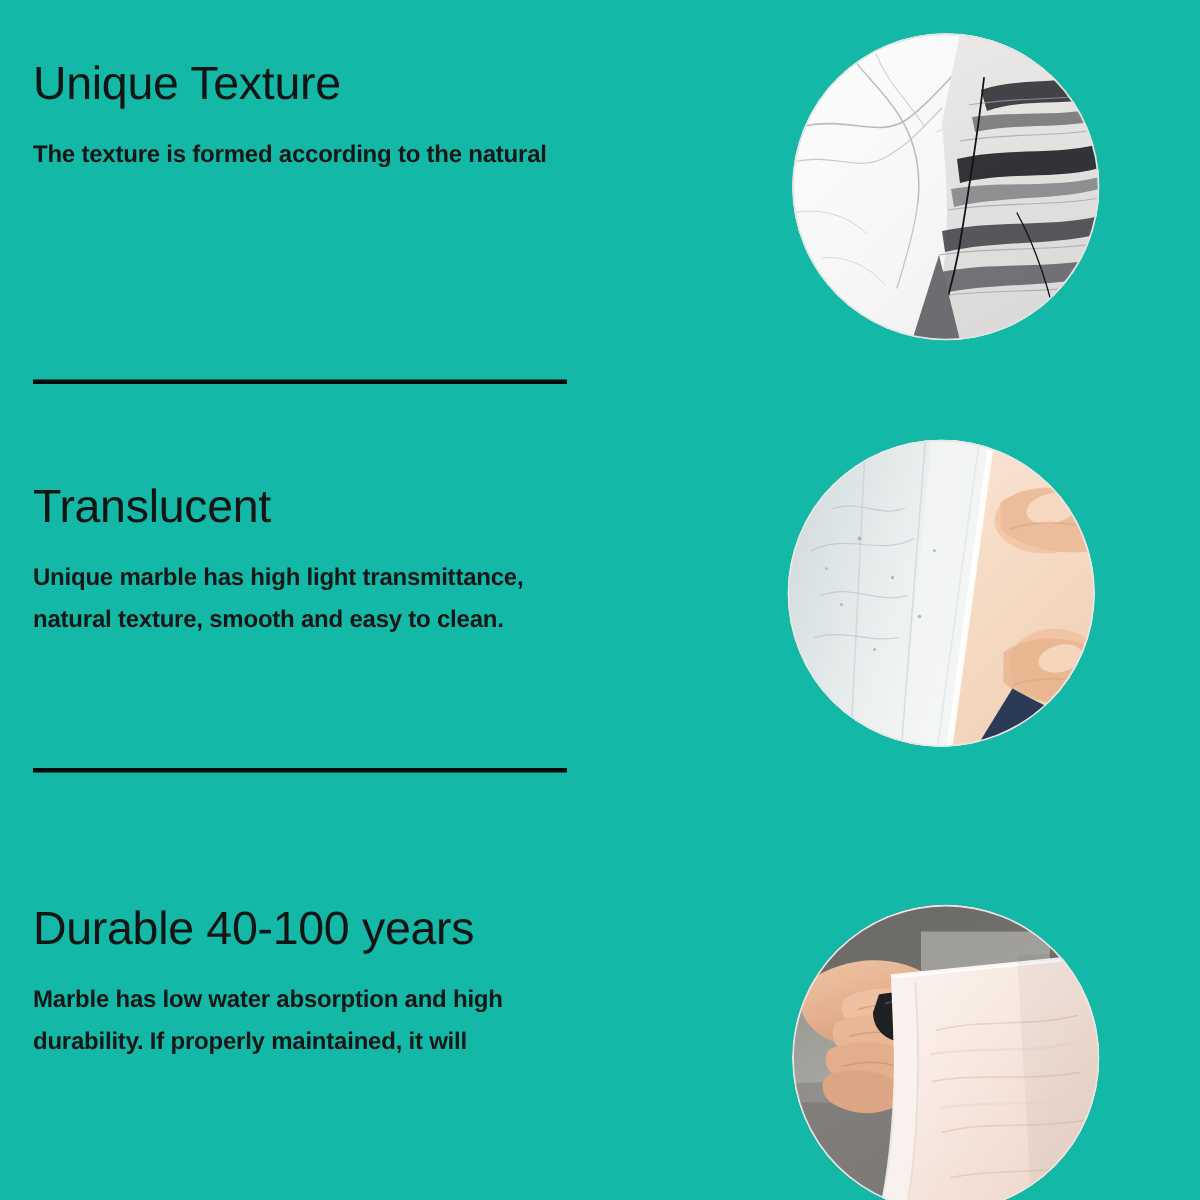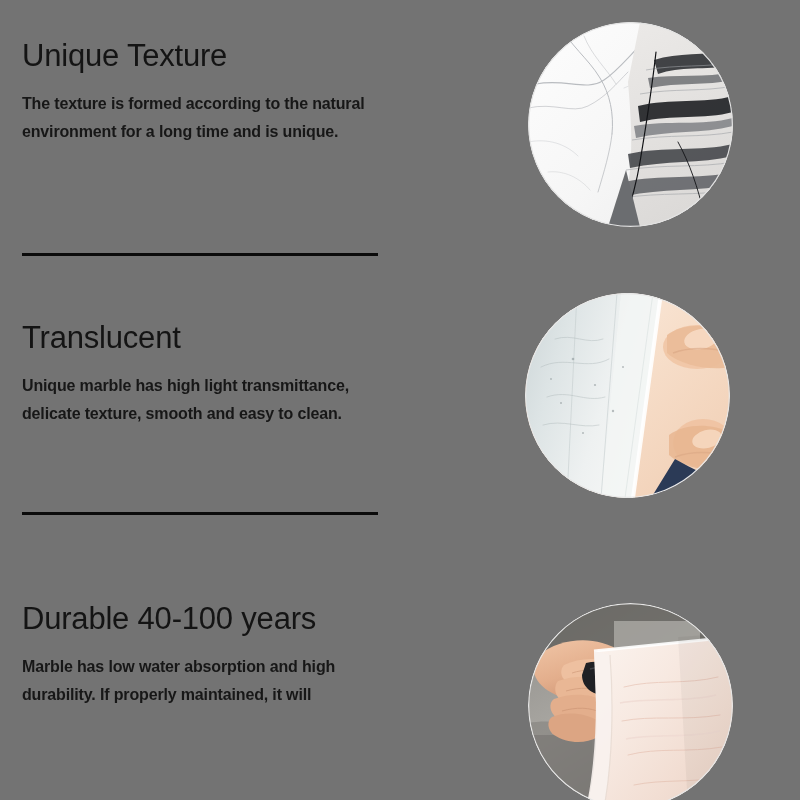--- a/index.html
+++ b/index.html
@@ -10,21 +10,21 @@
     width: 800px;
     height: 800px;
     background: #e9e9e9;
     font-family: "Liberation Sans", sans-serif;
     overflow: hidden;
   }
   .page {
     position: relative;
     width: 800px;
     height: 800px;
-    background: #737373;
+    background: #14b8a6;
   }
 
   
   .feature {
     position: absolute;
     left: 0;
     width: 800px;
   }
   .feature-text {
     position: absolute;
@@ -75,21 +75,20 @@
 <body>
 
 <div class="page">
 
   <div class="feature" style="top:0;height:265px;">
 
     <div class="feature-text" style="top:38px;">
       <h2 class="feature-title">Unique Texture</h2>
       <p class="feature-desc">
         <span>The texture is formed according to the natural</span>
-        <span>environment for a long time and is unique.</span>
       </p>
     </div>
 
     <div class="photo" style="left:528px;top:22px;">
       <svg viewBox="0 0 205 205" xmlns="http://www.w3.org/2000/svg">
         <defs>
           <clipPath id="c1">
               <circle cx="102.5" cy="102.5" r="102.5"></circle>
             </clipPath>
           <linearGradient id="g1a" x1="0" y1="0" x2="1" y2="1">
@@ -152,21 +151,21 @@
   </div>
 
   <div class="divider" style="top:253px;"></div>
 
   <div class="feature" style="top:275px;height:245px;">
 
     <div class="feature-text" style="top:45px;">
       <h2 class="feature-title">Translucent</h2>
       <p class="feature-desc">
         <span>Unique marble has high light transmittance,</span>
-        <span>delicate texture, smooth and easy to clean.</span>
+        <span>natural texture, smooth and easy to clean.</span>
       </p>
     </div>
 
     <div class="photo" style="left:525px;top:18px;">
       <svg viewBox="0 0 205 205" xmlns="http://www.w3.org/2000/svg">
         <defs>
           <clipPath id="c2">
               <circle cx="102.5" cy="102.5" r="102.5"></circle>
             </clipPath>
           <linearGradient id="g2slab" x1="0" y1="0" x2="1" y2="0.4">

